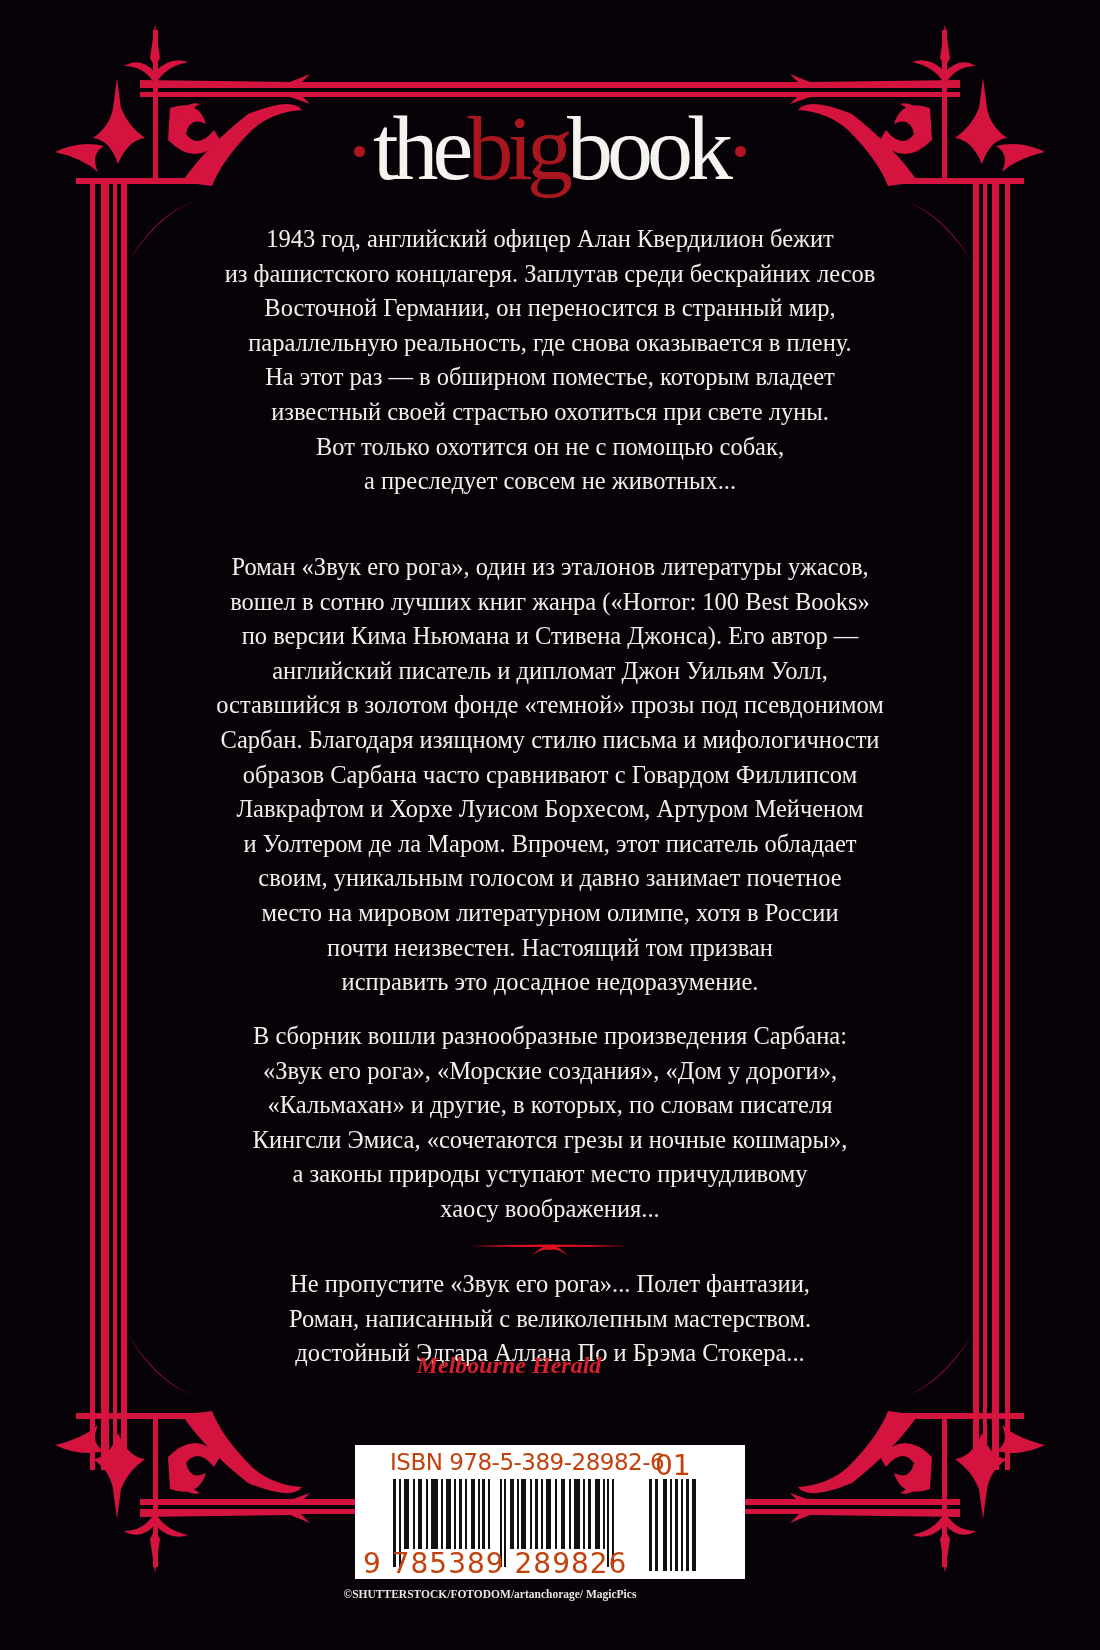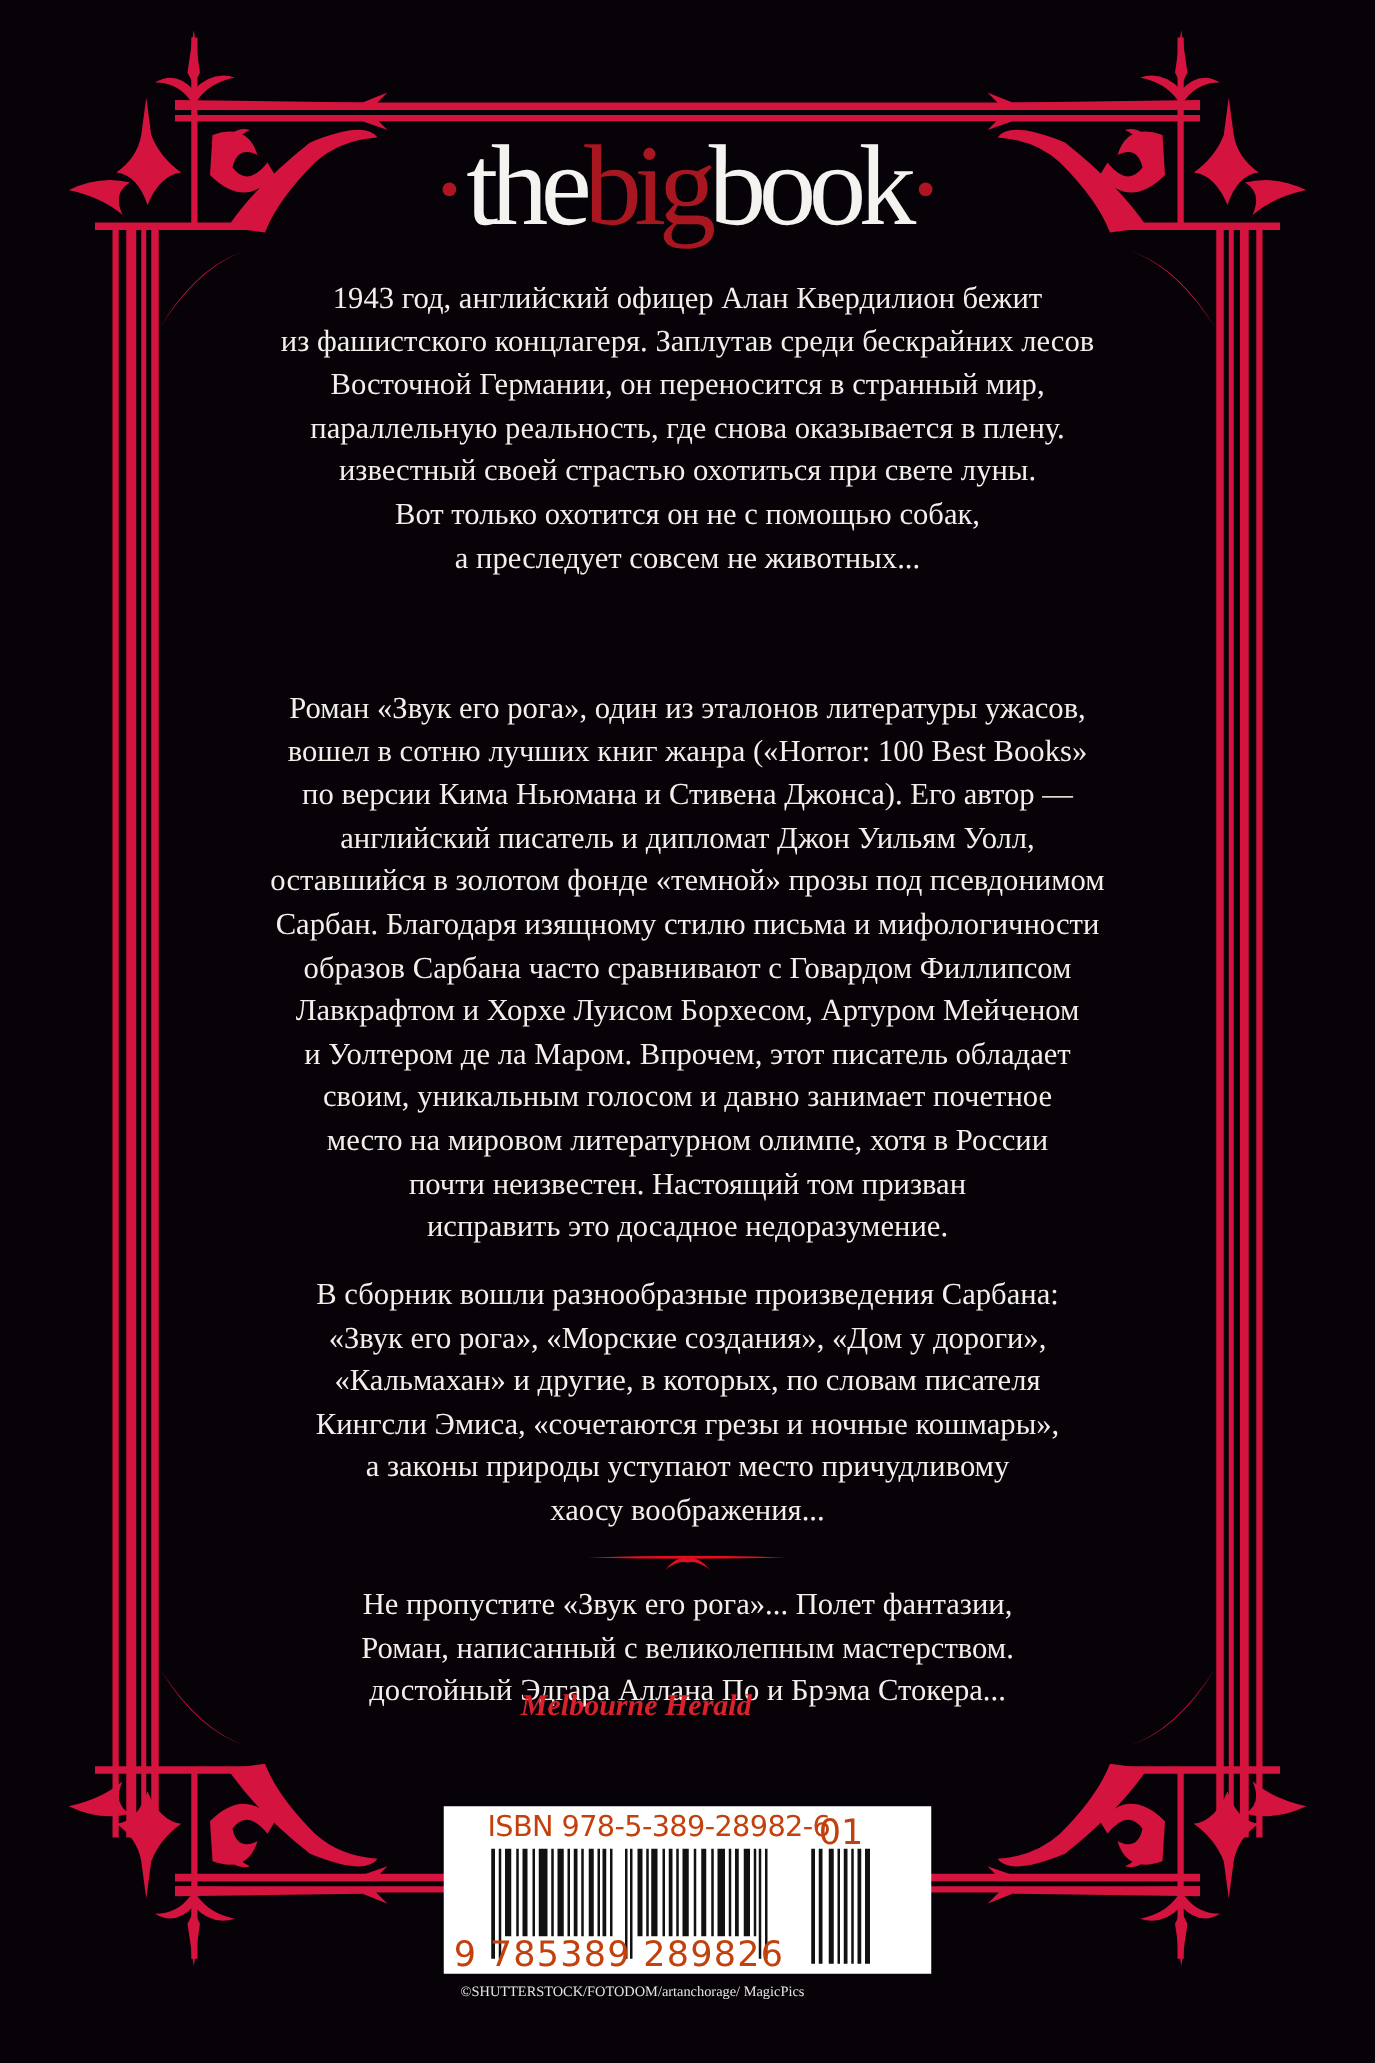--- a/index.html
+++ b/index.html
@@ -35,22 +35,22 @@
   }
   .barcode-box {
     position:absolute; left:355px; top:1445px; width:390px; height:134px;
     background:#ffffff; color:#c2410c; font-family:"DejaVu Sans", sans-serif;
   }
   .isbn-text { position:absolute; left:35px; top:4px; font-size:23px; letter-spacing:-0.5px; white-space:nowrap; }
   .addon-text { position:absolute; left:300px; top:4px; font-size:28px; }
   .bars { position:absolute; left:0; top:0; width:390px; height:134px; }
   .ean-digits { position:absolute; left:8px; top:102px; font-size:28px; letter-spacing:1px; white-space:nowrap; }
   .credit {
-    position:absolute; left:16px; width:980px; text-align:center; top:1588px;
-    font-size:11.5px; color:#e8e6e2; font-family:"Liberation Serif", serif;
+    position:absolute; left:0; width:980px; text-align:center; top:1588px;
+    font-size:11.5px; color:#e8e6e2; font-family:"Liberation Serif", serif;font-weight:bold;
   }
 </style>
 </head>
 <body>
 
 <svg class="frame" width="1100" height="1650" viewBox="0 0 1100 1650">
   <defs>
     <g id="corner" fill="#d4143f" stroke="none">
 
       <path d="M140,80 L300,82 L330,76 L305,86 L1100,86 L1100,91 L305,91 L330,100 L300,95 L140,95 Z"></path>
@@ -152,20 +152,21 @@
 
 <div class="logo">
   <span class="dot"></span><span class="w">the</span><span class="r">big</span><span class="w">book</span><span class="dot"></span>
 </div>
 
 <div class="copy p p1">
   <span class="ln">1943 год, английский офицер Алан Квердилион бежит</span>
   <span class="ln">из фашистского концлагеря. Заплутав среди бескрайних лесов</span>
   <span class="ln">Восточной Германии, он переносится в странный мир,</span>
   <span class="ln">параллельную реальность, где снова оказывается в плену.</span>
+  <span class="ln">На этот раз — в обширном поместье, которым владеет</span>
   <span class="ln">известный своей страстью охотиться при свете луны.</span>
   <span class="ln">Вот только охотится он не с помощью собак,</span>
   <span class="ln">а преследует совсем не животных...</span>
 </div>
 
 <div class="copy p p2">
   <span class="ln">Роман «Звук его рога», один из эталонов литературы ужасов,</span>
   <span class="ln">вошел в сотню лучших книг жанра («Horror: 100 Best Books»</span>
   <span class="ln">по версии Кима Ньюмана и Стивена Джонса). Его автор —</span>
   <span class="ln">английский писатель и дипломат Джон Уильям Уолл,</span>

